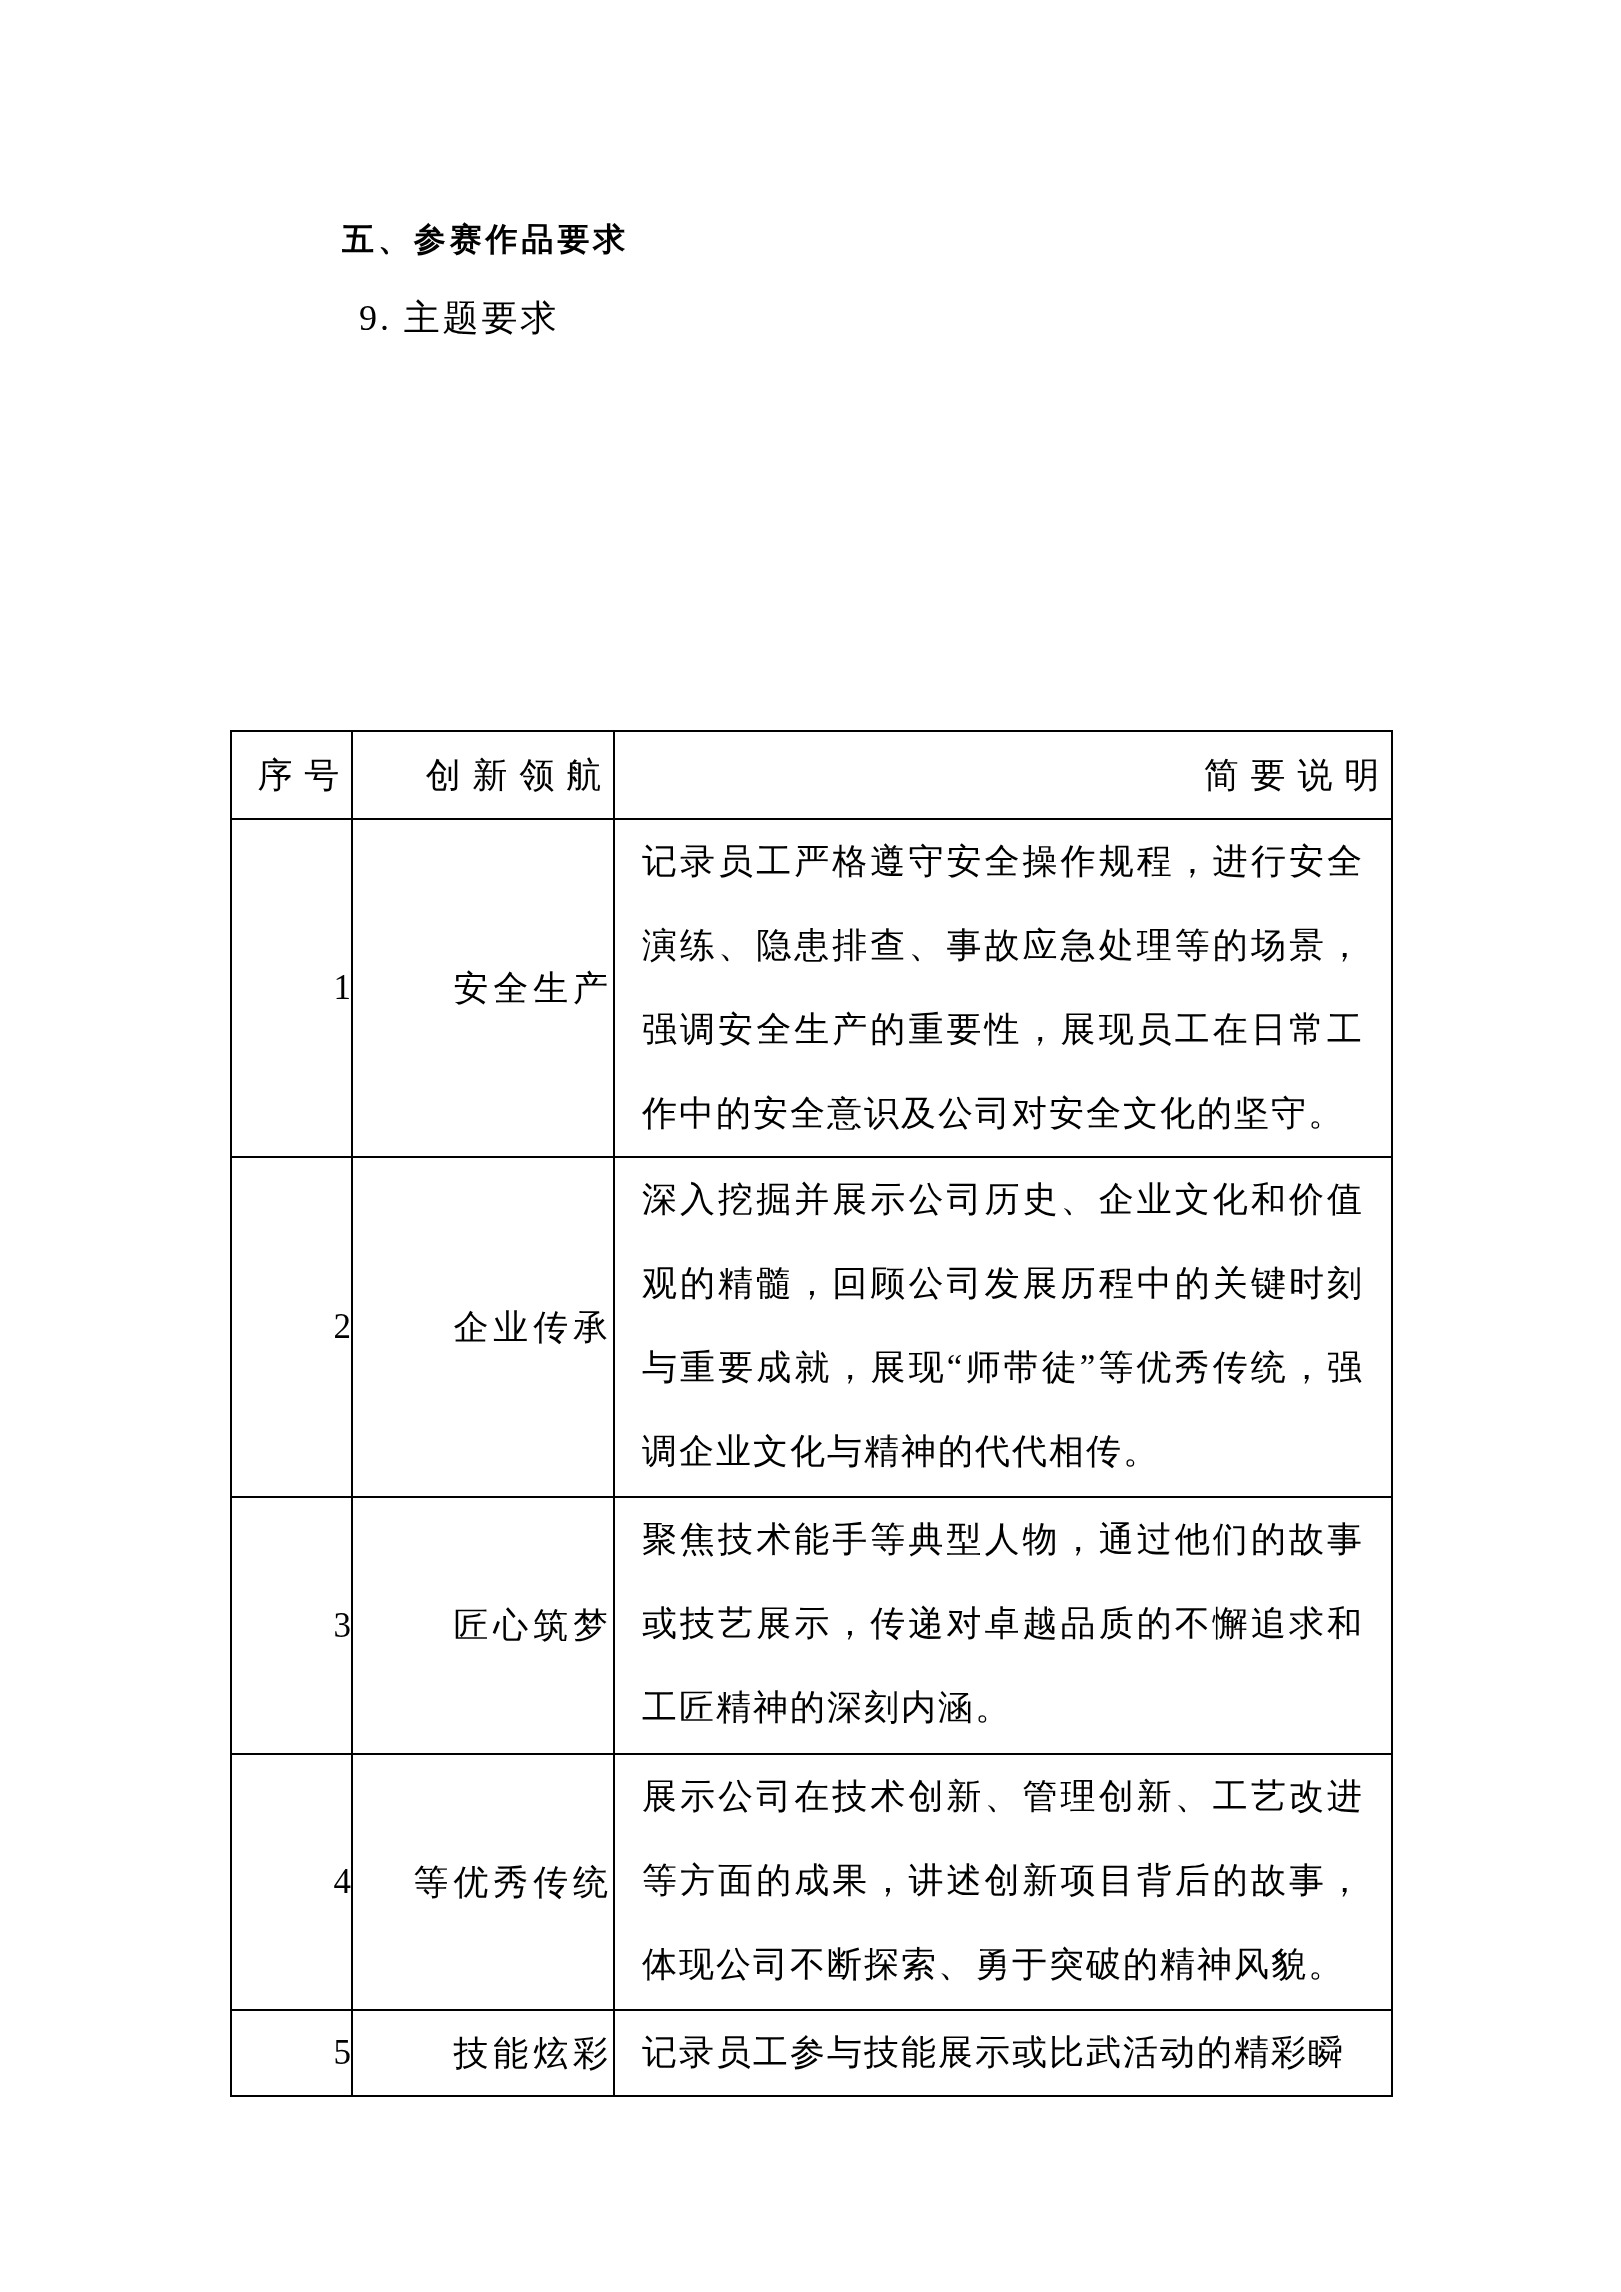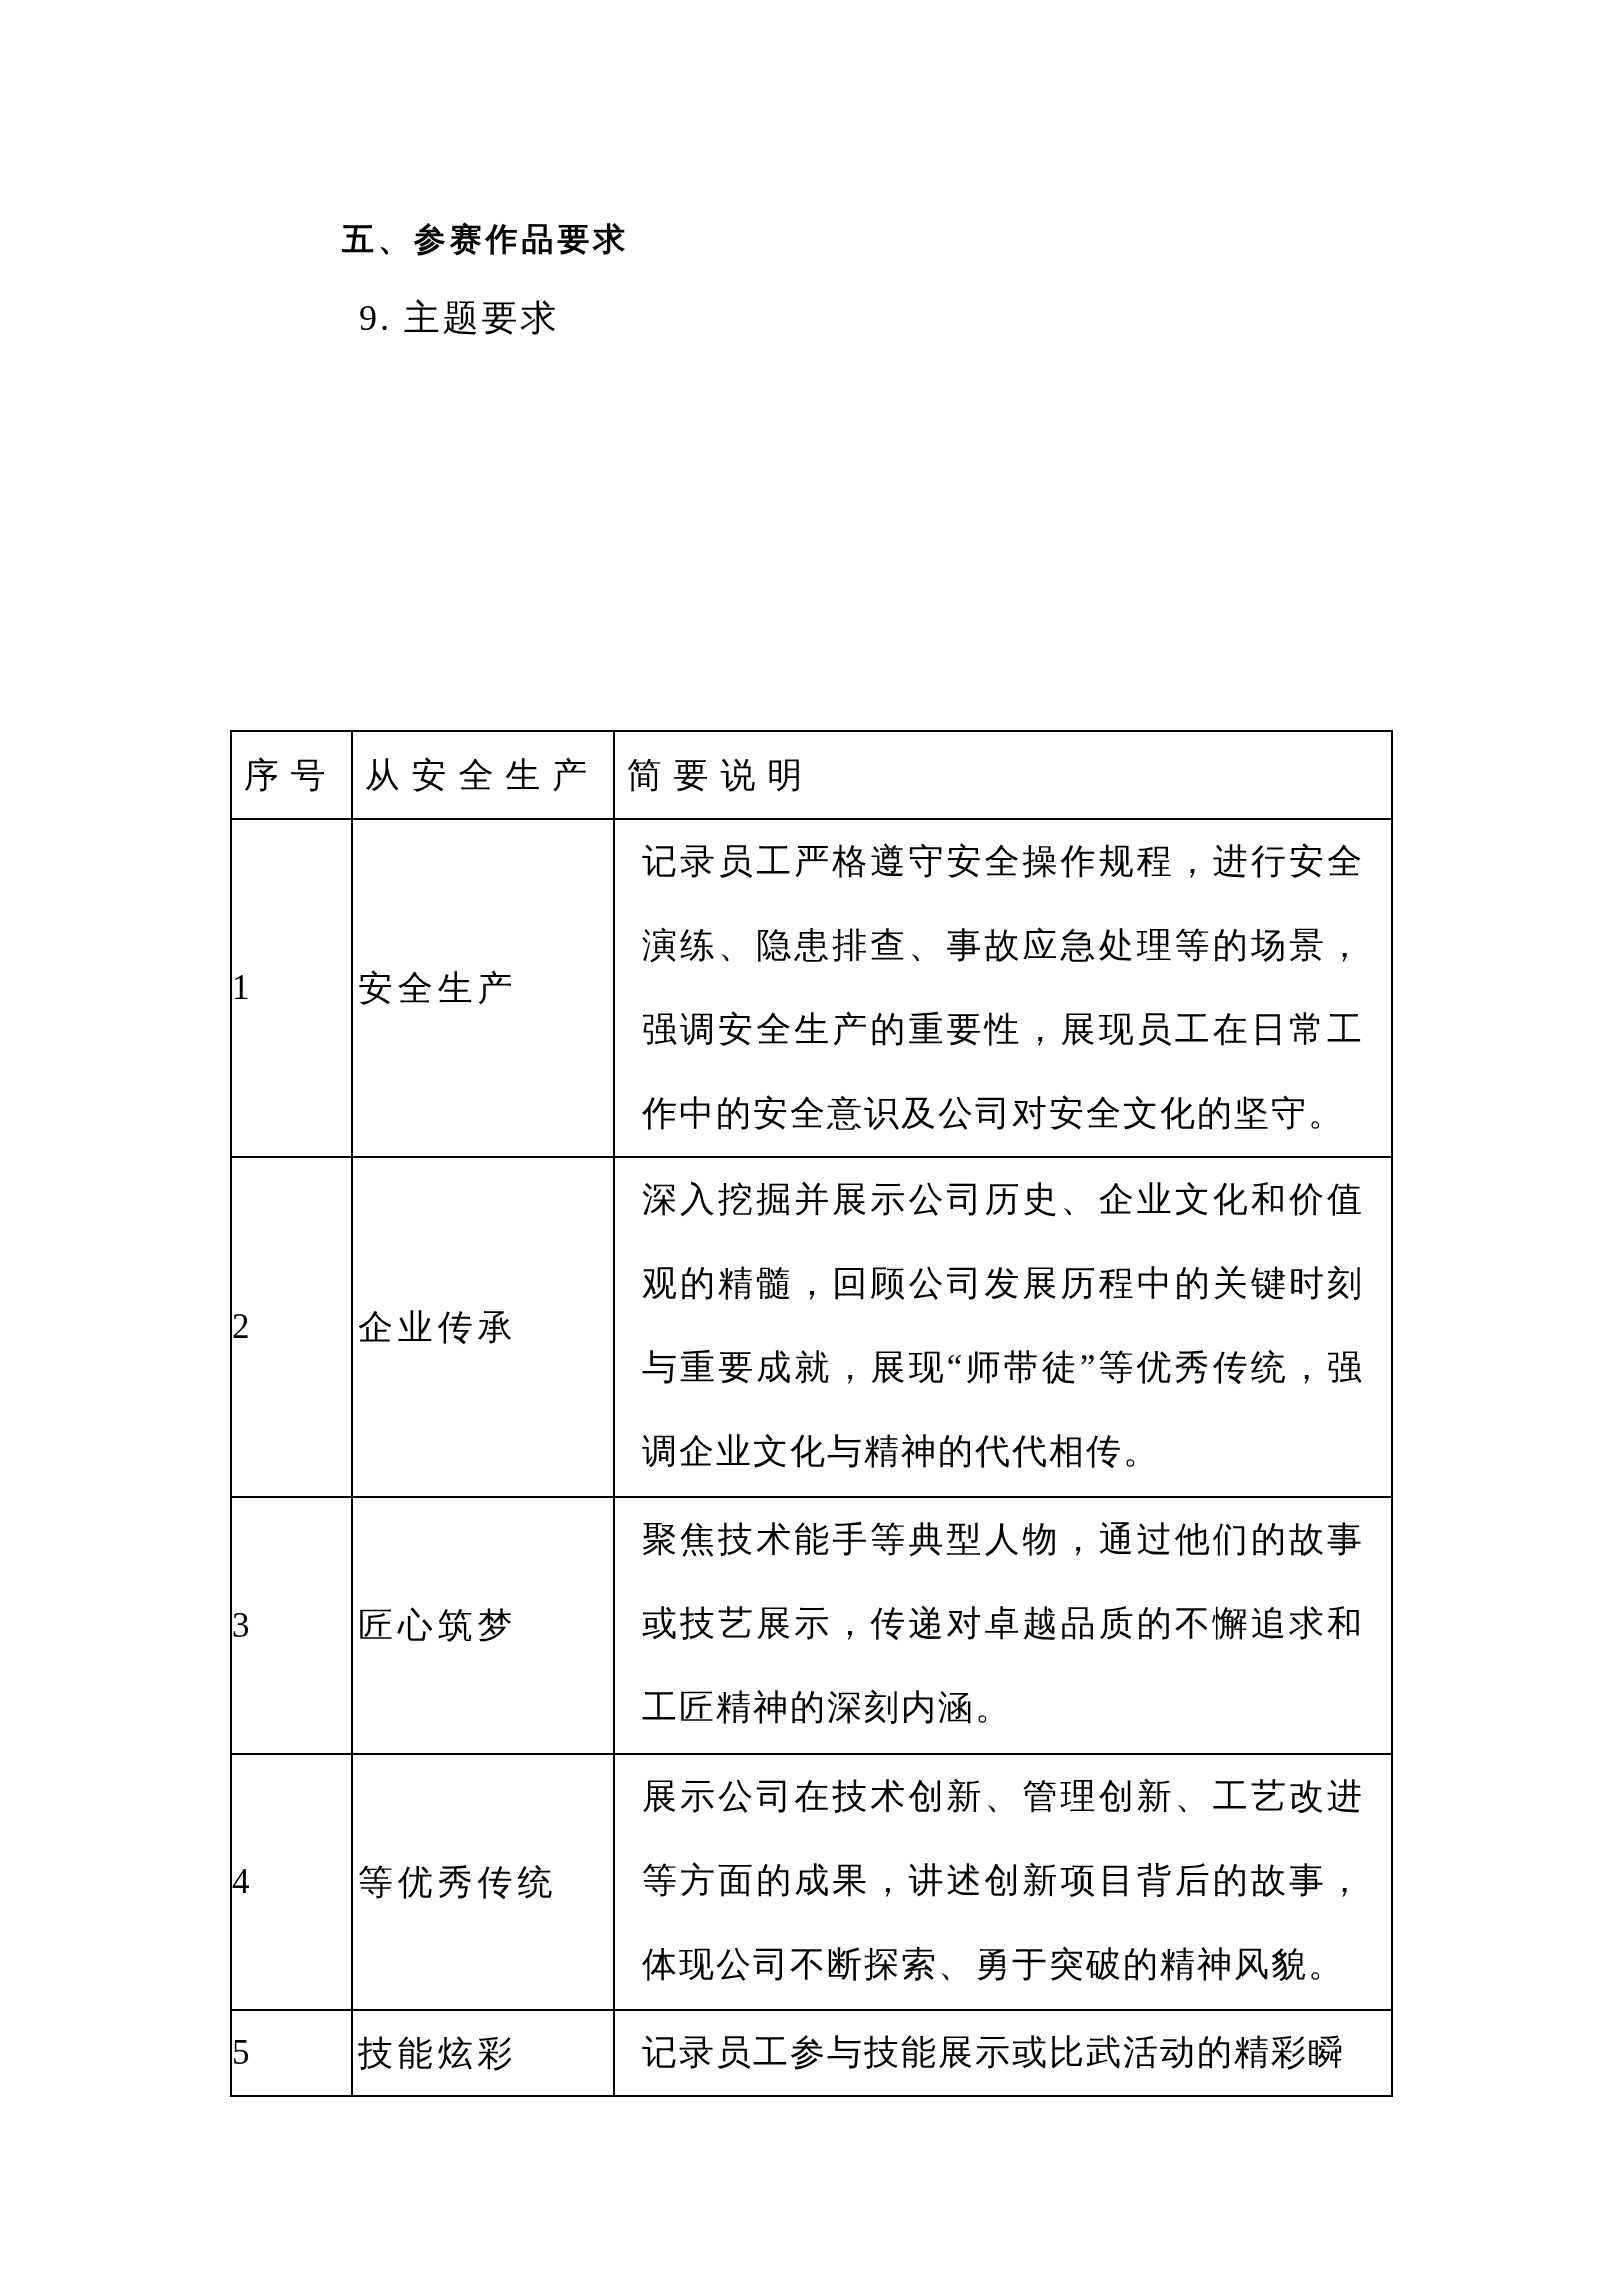--- a/index.html
+++ b/index.html
@@ -58,21 +58,21 @@
     font-weight: normal;
     background: #ffffff;
   }
   .req-table tr.hdr { height: 88px; }
   .req-table tr.r1 { height: 336px; }
   .req-table tr.r2 { height: 340px; }
   .req-table tr.r3 { height: 257px; }
   .req-table tr.r4 { height: 256px; }
   .req-table tr.r5 { height: 85px; }
   .cell-center {
-    text-align: left;
+    text-align: right;
     vertical-align: middle;
     font-size: 35px;
   }
   th.cell-center { letter-spacing: 11.8px; text-indent: 11.8px; }
   td.cell-angle { letter-spacing: 4.9px; text-indent: 4.9px; }
   td.cell-no { letter-spacing: 0; }
   td.cell-desc {
     vertical-align: top;
     padding: 0 27px;
     font-size: 35px;
@@ -94,21 +94,21 @@
 
   <table class="req-table">
     <colgroup>
       <col class="c1">
         <col class="c2">
         <col class="c3">
     </colgroup>
     <tbody>
         <tr class="hdr">
       <th class="cell-center">序号</th>
-      <th class="cell-center">从安全生产</th>
+      <th class="cell-center">创新领航</th>
       <th class="cell-center">简要说明</th>
     </tr>
     <tr class="r1">
       <td class="cell-center cell-no">1</td>
       <td class="cell-center cell-angle">安全生产</td>
       <td class="cell-desc">记录员工严格遵守安全操作规程，进行安全演练、隐患排查、事故应急处理等的场景，强调安全生产的重要性，展现员工在日常工作中的安全意识及公司对安全文化的坚守。</td>
     </tr>
     <tr class="r2">
       <td class="cell-center cell-no">2</td>
       <td class="cell-center cell-angle">企业传承</td>

